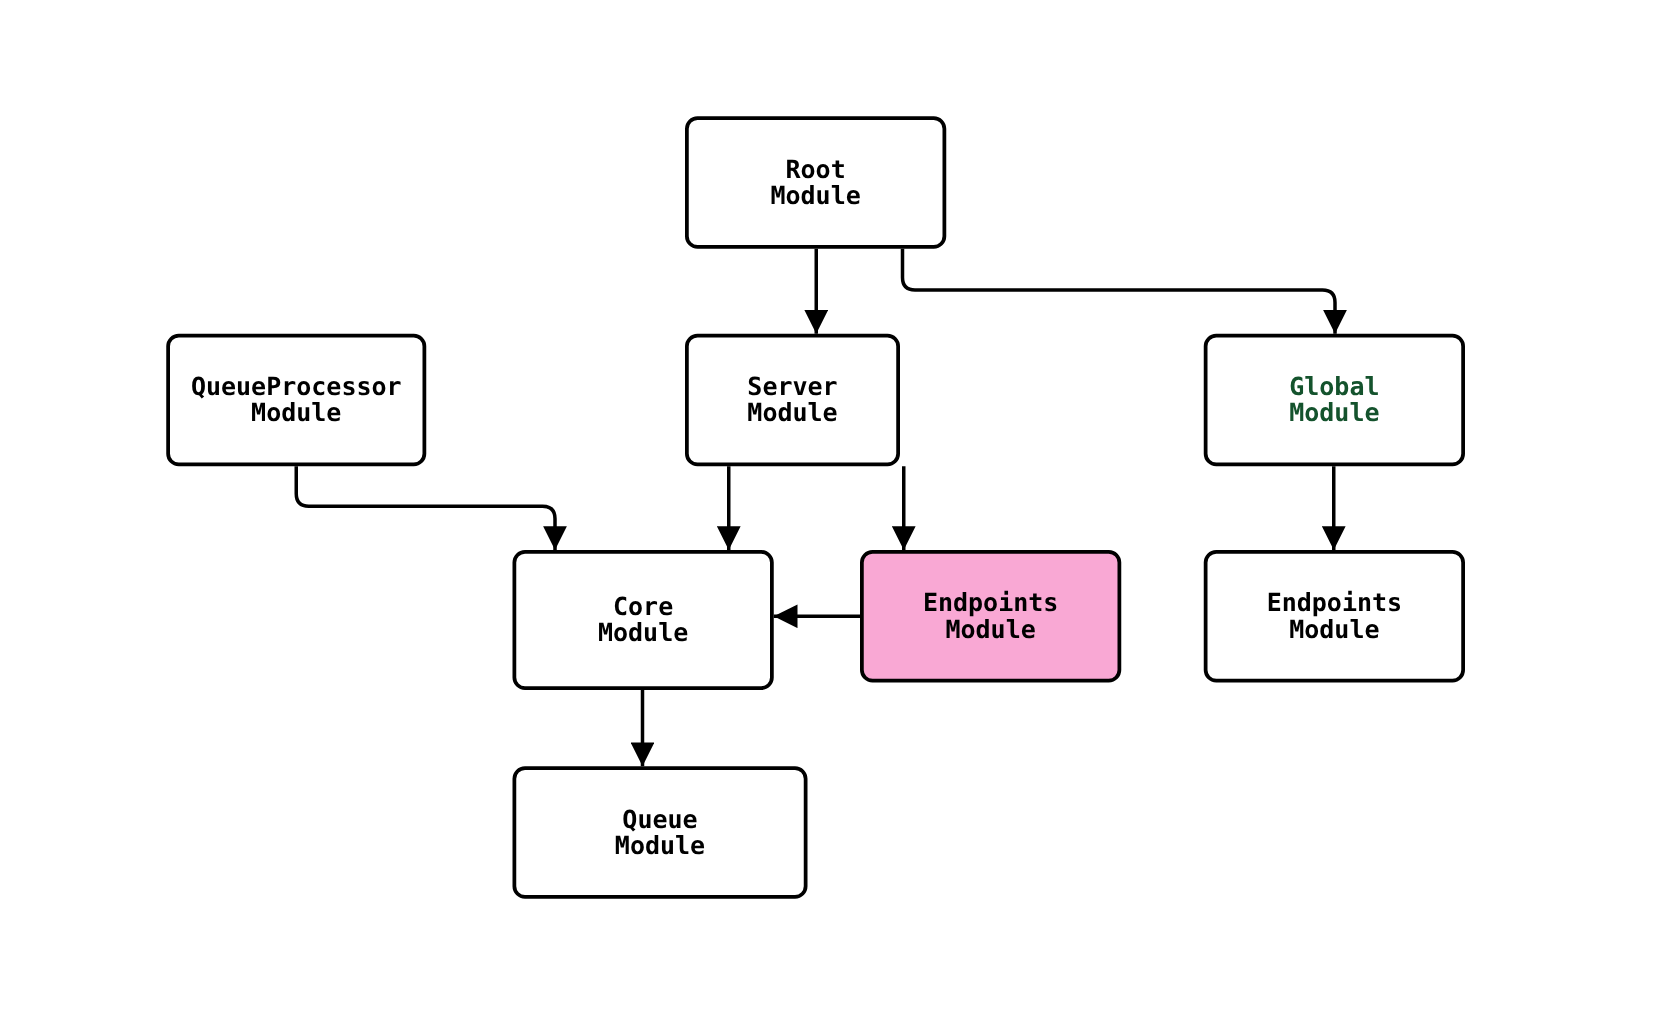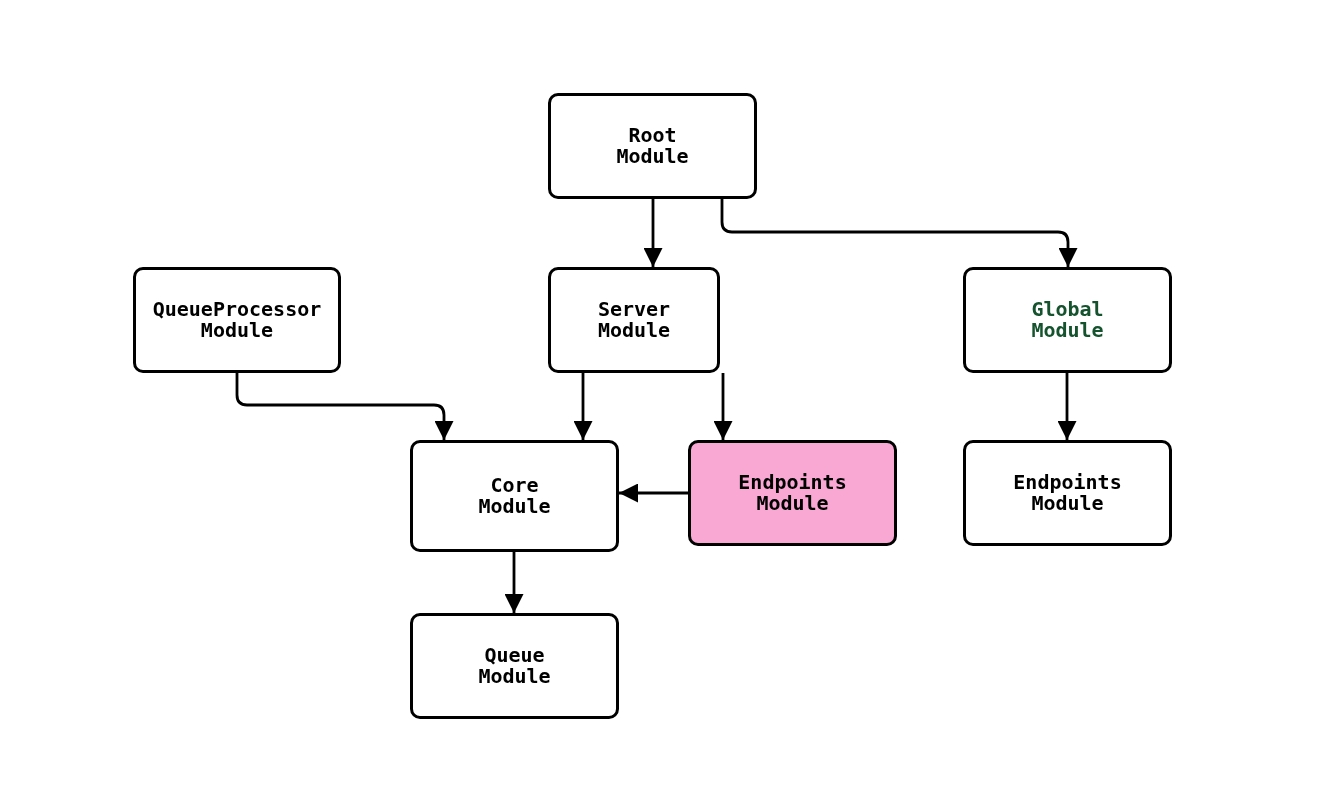--- a/index.html
+++ b/index.html
@@ -74,16 +74,16 @@
       <div class="node" style="left: 548px; top: 267px; width: 172px; height: 106px; background: rgb(255, 255, 255); border-color: rgb(0, 0, 0); color: rgb(0, 0, 0);"><span>Server
 Module</span></div>
       <div class="node" style="left: 963px; top: 267px; width: 209px; height: 106px; background: rgb(255, 255, 255); border-color: rgb(0, 0, 0); color: #14532d;"><span>Global
 Module</span></div>
       <div class="node" style="left: 410px; top: 440px; width: 209px; height: 112px; background: rgb(255, 255, 255); border-color: rgb(0, 0, 0); color: rgb(0, 0, 0);"><span>Core
 Module</span></div>
       <div class="node" style="left: 688px; top: 440px; width: 209px; height: 106px; background: #f9a8d4; border-color: rgb(0, 0, 0); color: rgb(0, 0, 0);"><span>Endpoints
 Module</span></div>
       <div class="node" style="left: 963px; top: 440px; width: 209px; height: 106px; background: rgb(255, 255, 255); border-color: rgb(0, 0, 0); color: rgb(0, 0, 0);"><span>Endpoints
 Module</span></div>
-      <div class="node" style="left: 410px; top: 613px; width: 209px; height: 106px; background: rgb(255, 255, 255); border-color: rgb(0, 0, 0); color: rgb(0, 0, 0);"><span>Queue
+      <div class="node" style="left: 410px; top: 613px; width: 236px; height: 106px; background: rgb(255, 255, 255); border-color: rgb(0, 0, 0); color: rgb(0, 0, 0);"><span>Queue
 Module</span></div>
     </div>
 </div>
 
 </body></html>

